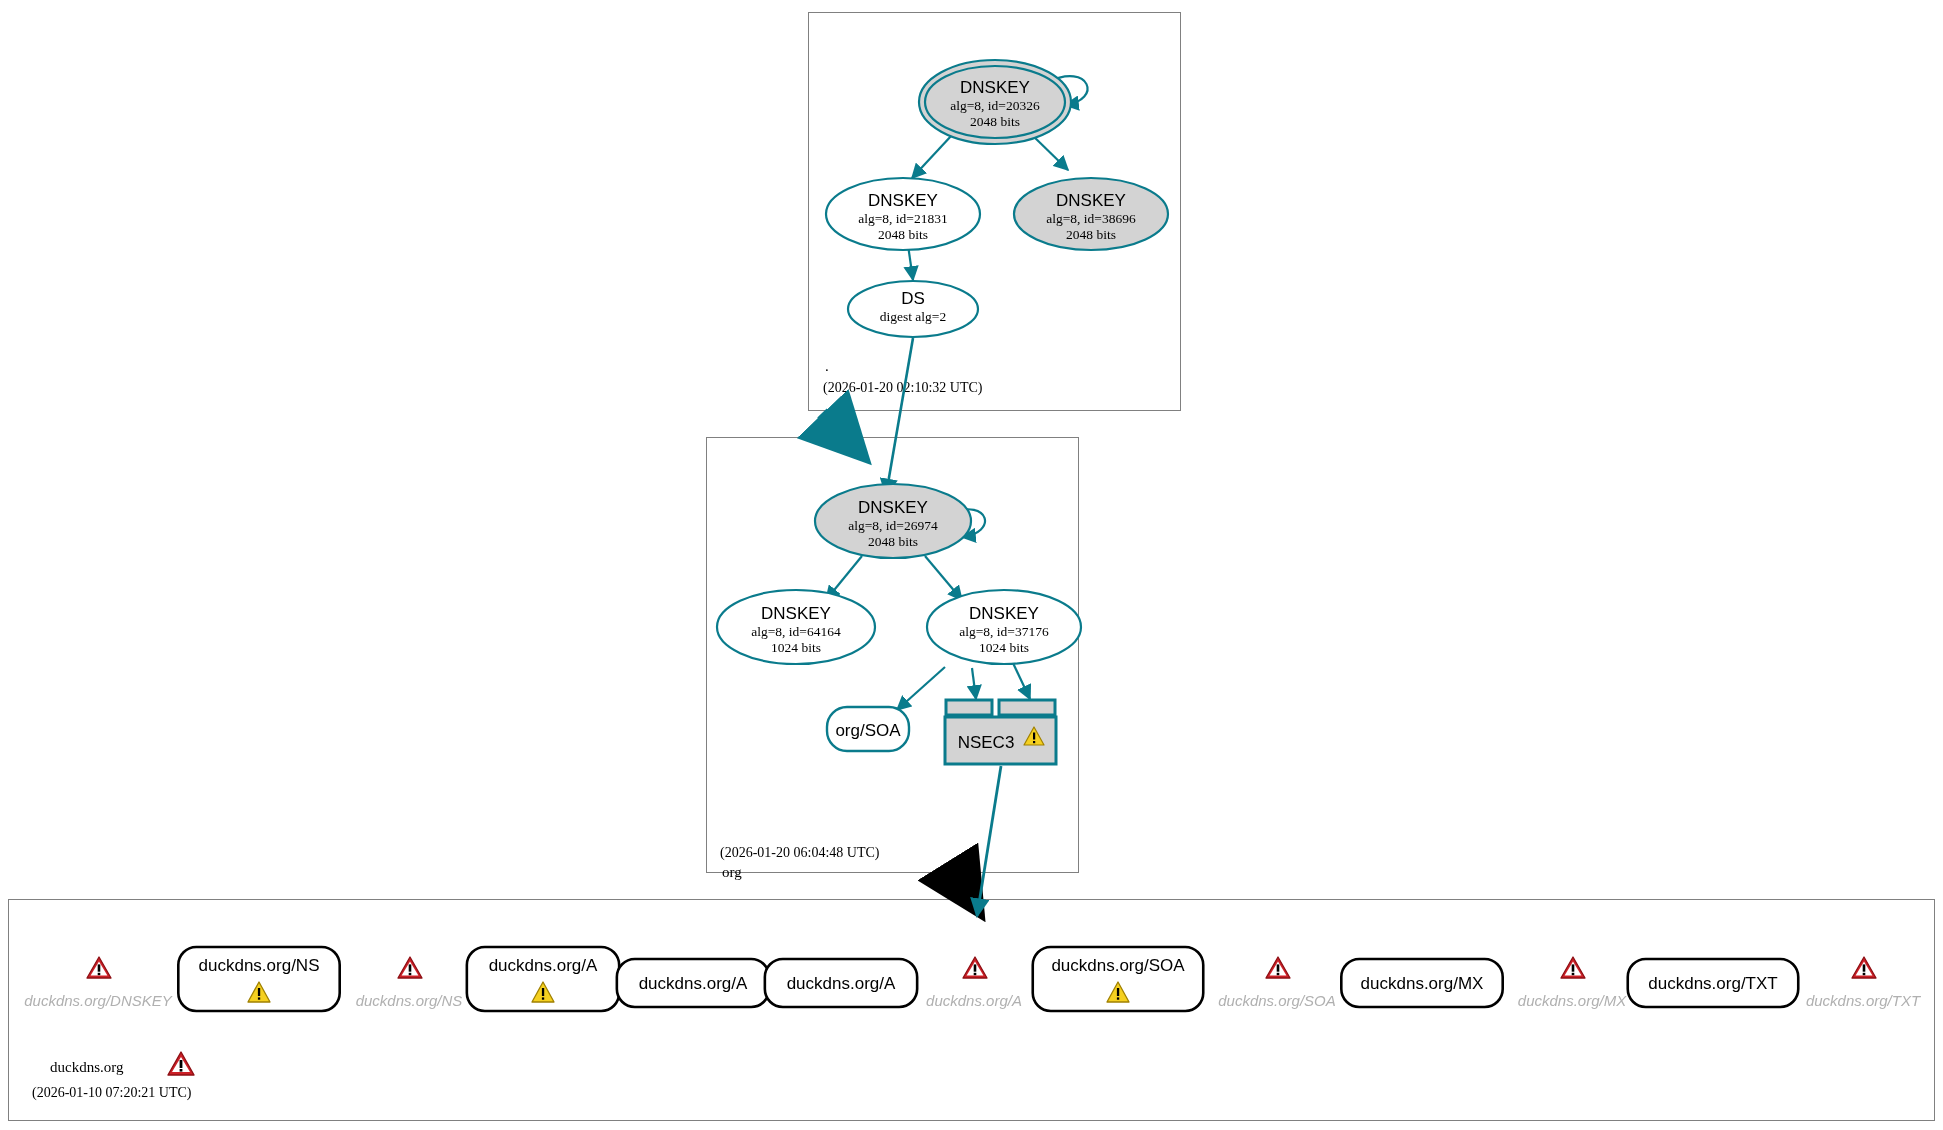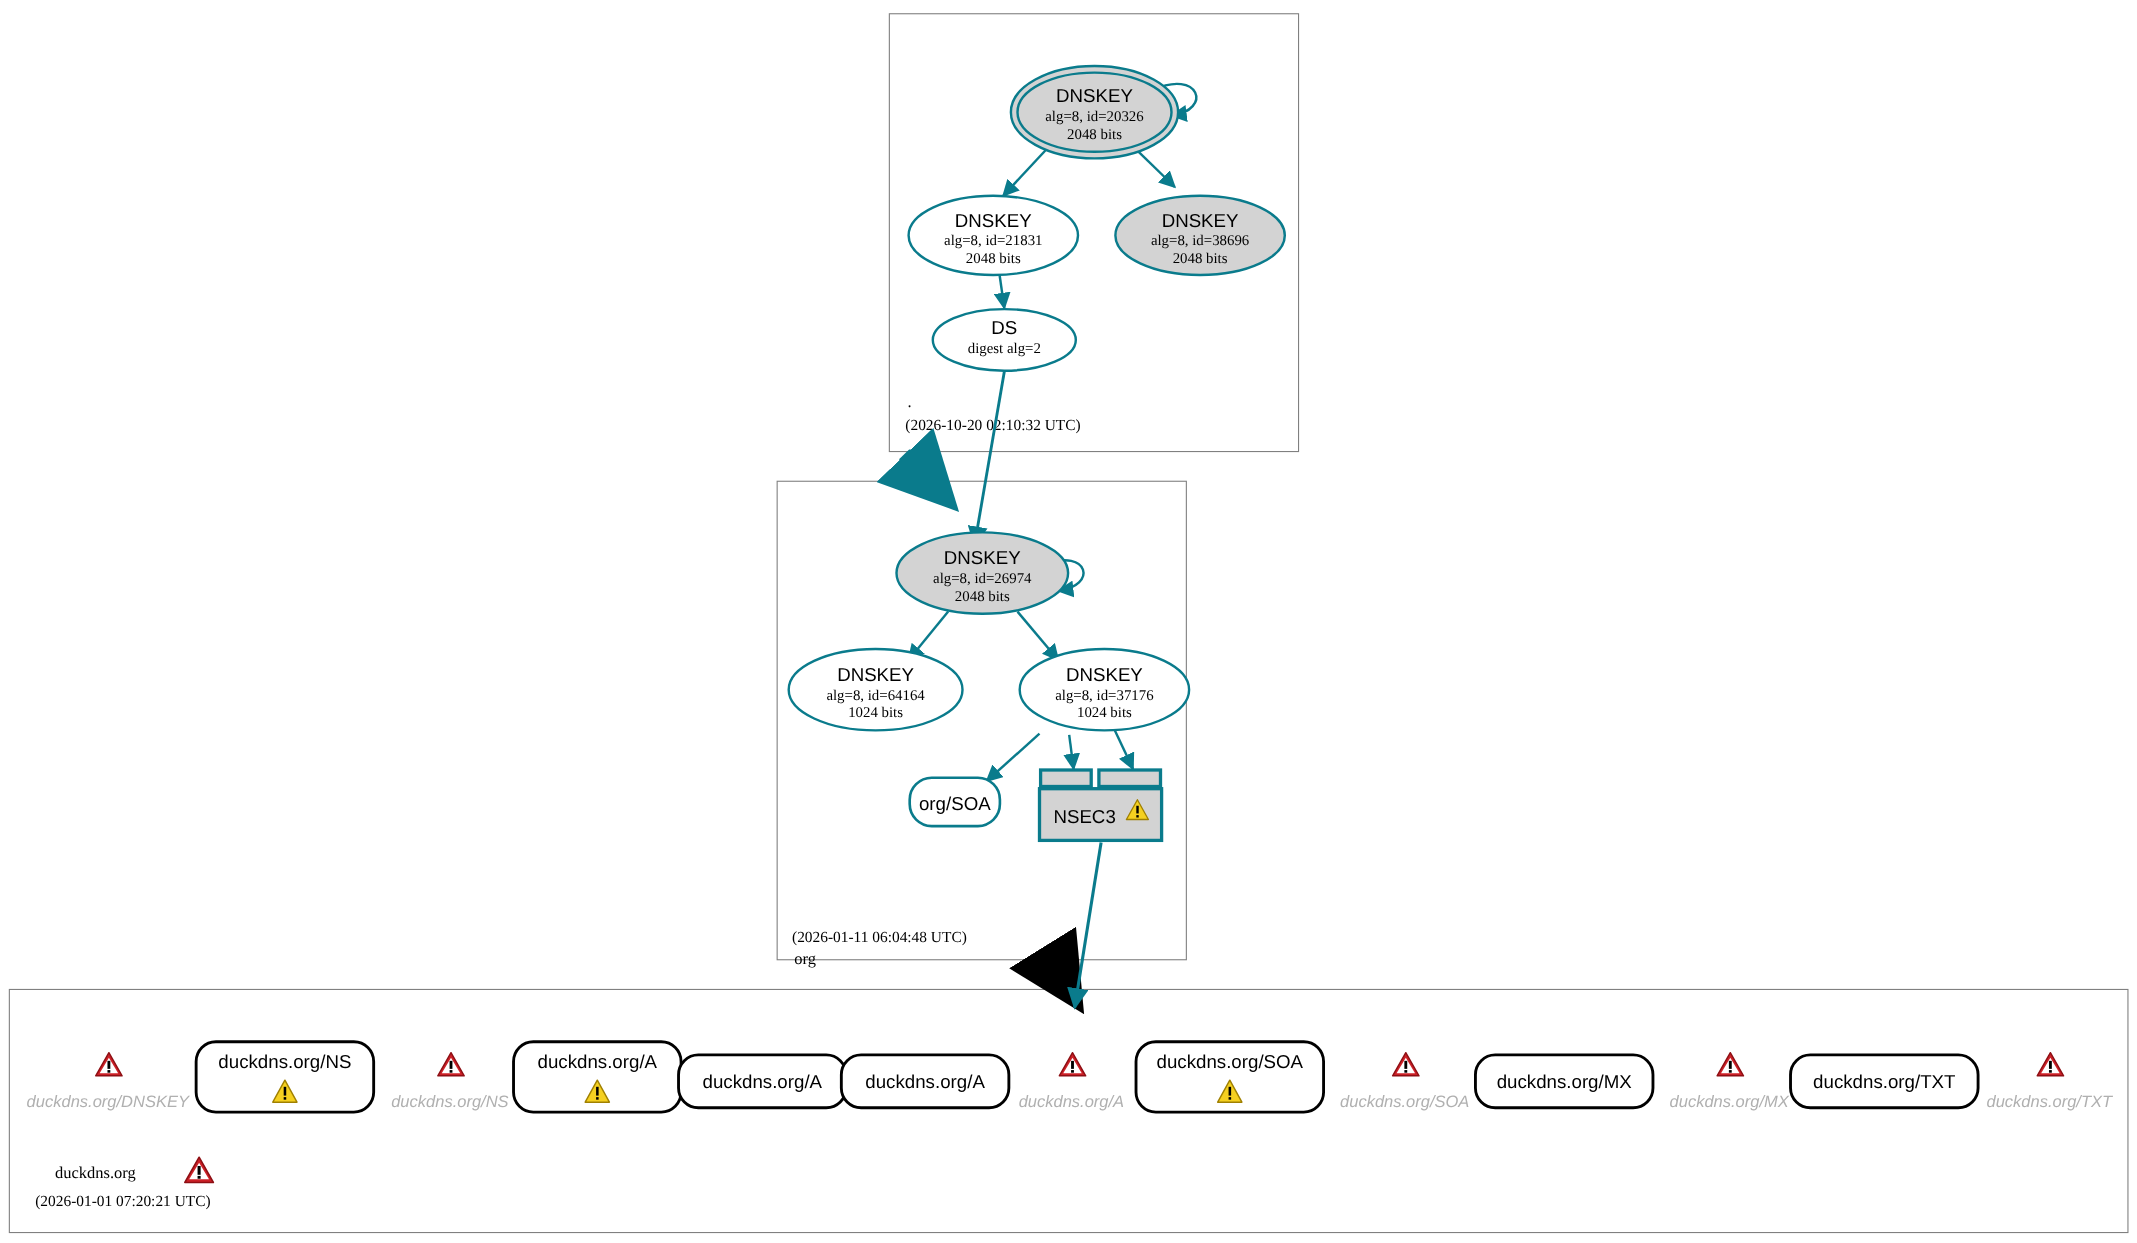--- a/index.html
+++ b/index.html
@@ -78,27 +78,27 @@
 </head>
 <body>
 
 <div id="canvas">
 
   <div class="zone-box" id="root-zone"></div>
   <div class="zone-box" id="org-zone"></div>
   <div class="zone-box" id="leaf-zone"></div>
 
   <div class="zone-label zone-name" style="left:825px; top:358px;">.</div>
-  <div class="zone-label zone-time" style="left:823px; top:380px;">(2026-10-20 02:10:32 UTC)</div>
+  <div class="zone-label zone-time" style="left:823px; top:380px;">(2026-01-20 02:10:32 UTC)</div>
 
   <div class="zone-label zone-name" style="left:722px; top:864px;">org</div>
-  <div class="zone-label zone-time" style="left:720px; top:845px;">(2026-01-11 06:04:48 UTC)</div>
+  <div class="zone-label zone-time" style="left:720px; top:845px;">(2026-01-20 06:04:48 UTC)</div>
 
   <div class="zone-label zone-name" style="left:34px; top:1059px;margin-left:16px;">duckdns.org</div>
-  <div class="zone-label zone-time" style="left:32px; top:1085px;">(2026-01-01 07:20:21 UTC)</div>
+  <div class="zone-label zone-time" style="left:32px; top:1085px;">(2026-01-10 07:20:21 UTC)</div>
 
   <svg id="graph" viewBox="0 0 1943 1130">
     <defs>
 
       <marker id="arrow-teal" viewBox="0 0 10 10" refX="9" refY="5" markerWidth="7" markerHeight="7" orient="auto-start-reverse">
         <path d="M 0 0 L 10 5 L 0 10 z" fill="#0a7b8c"></path>
       </marker>
       <marker id="arrow-teal-big" viewBox="0 0 10 10" refX="8" refY="5" markerWidth="5.5" markerHeight="5.5" orient="auto-start-reverse">
         <path d="M 0 0 L 10 5 L 0 10 z" fill="#0a7b8c"></path>
       </marker>

